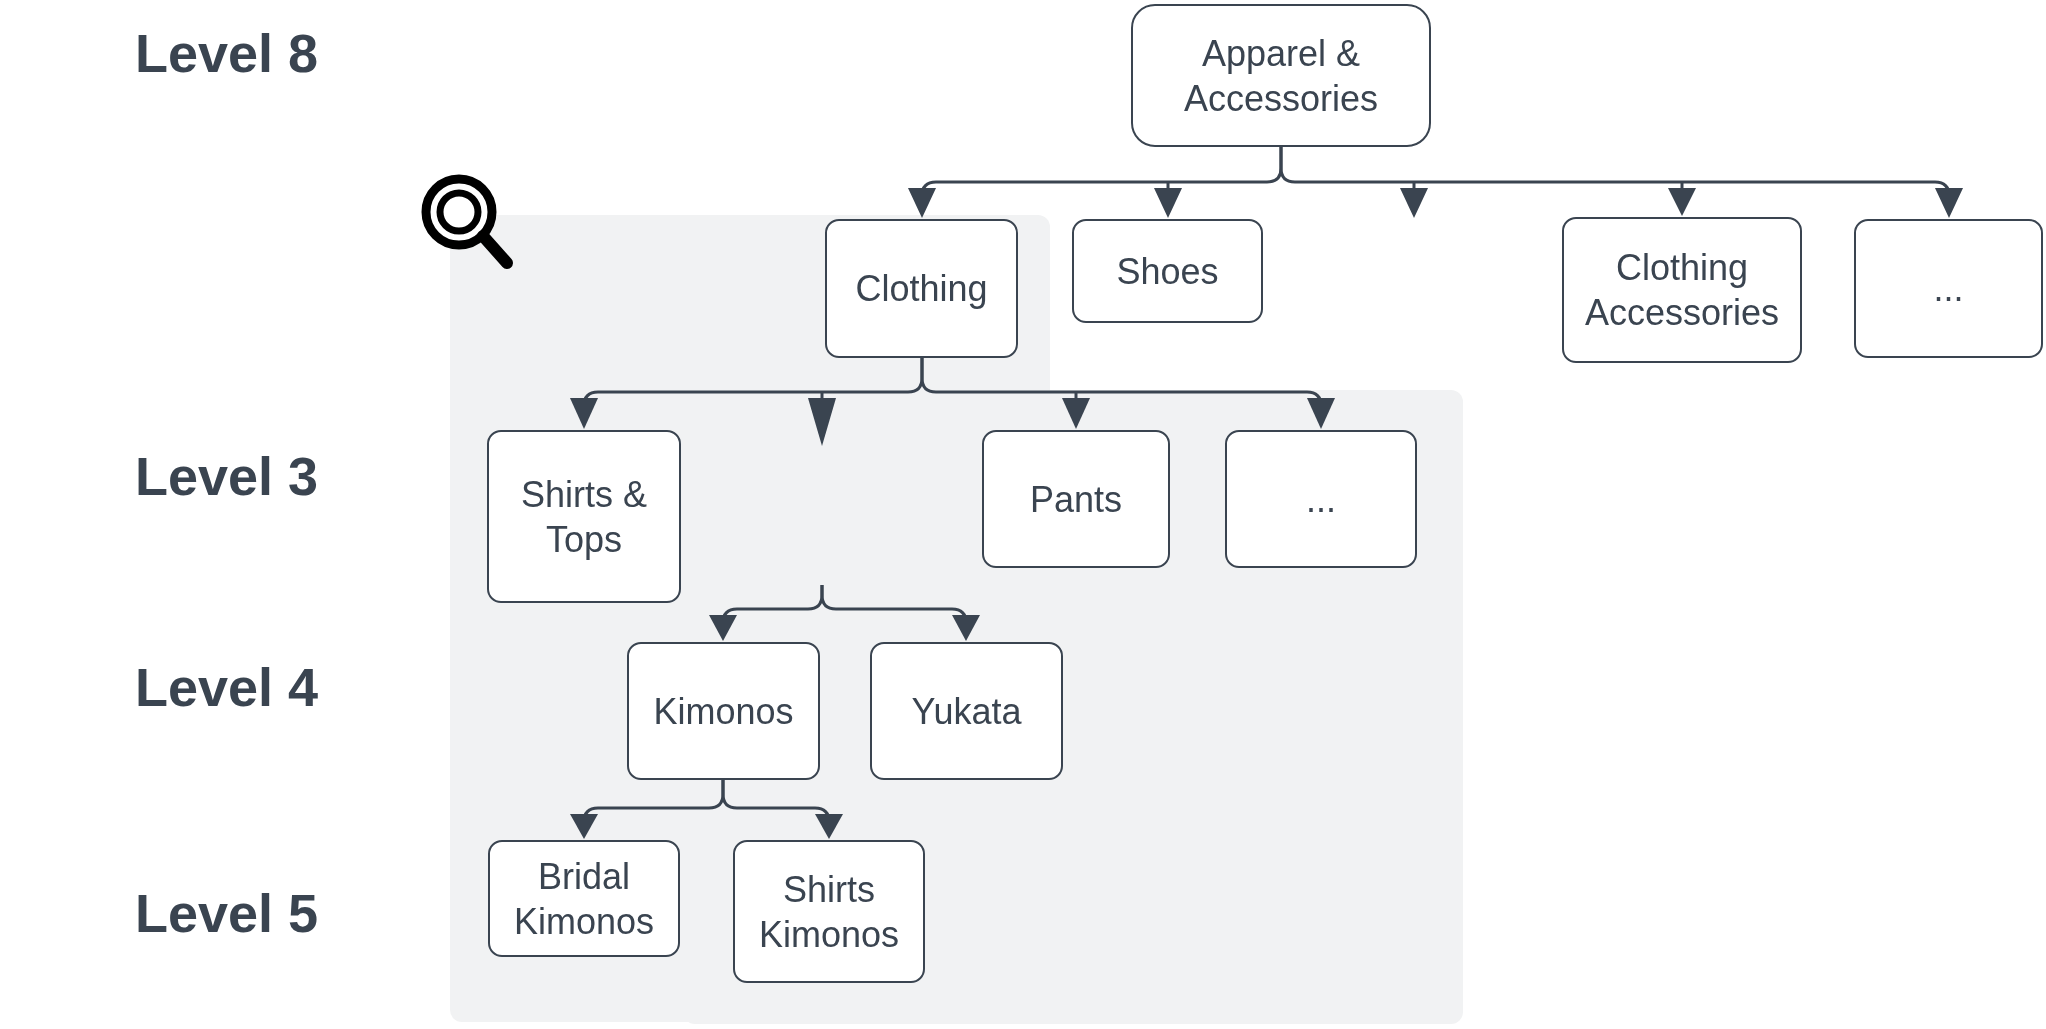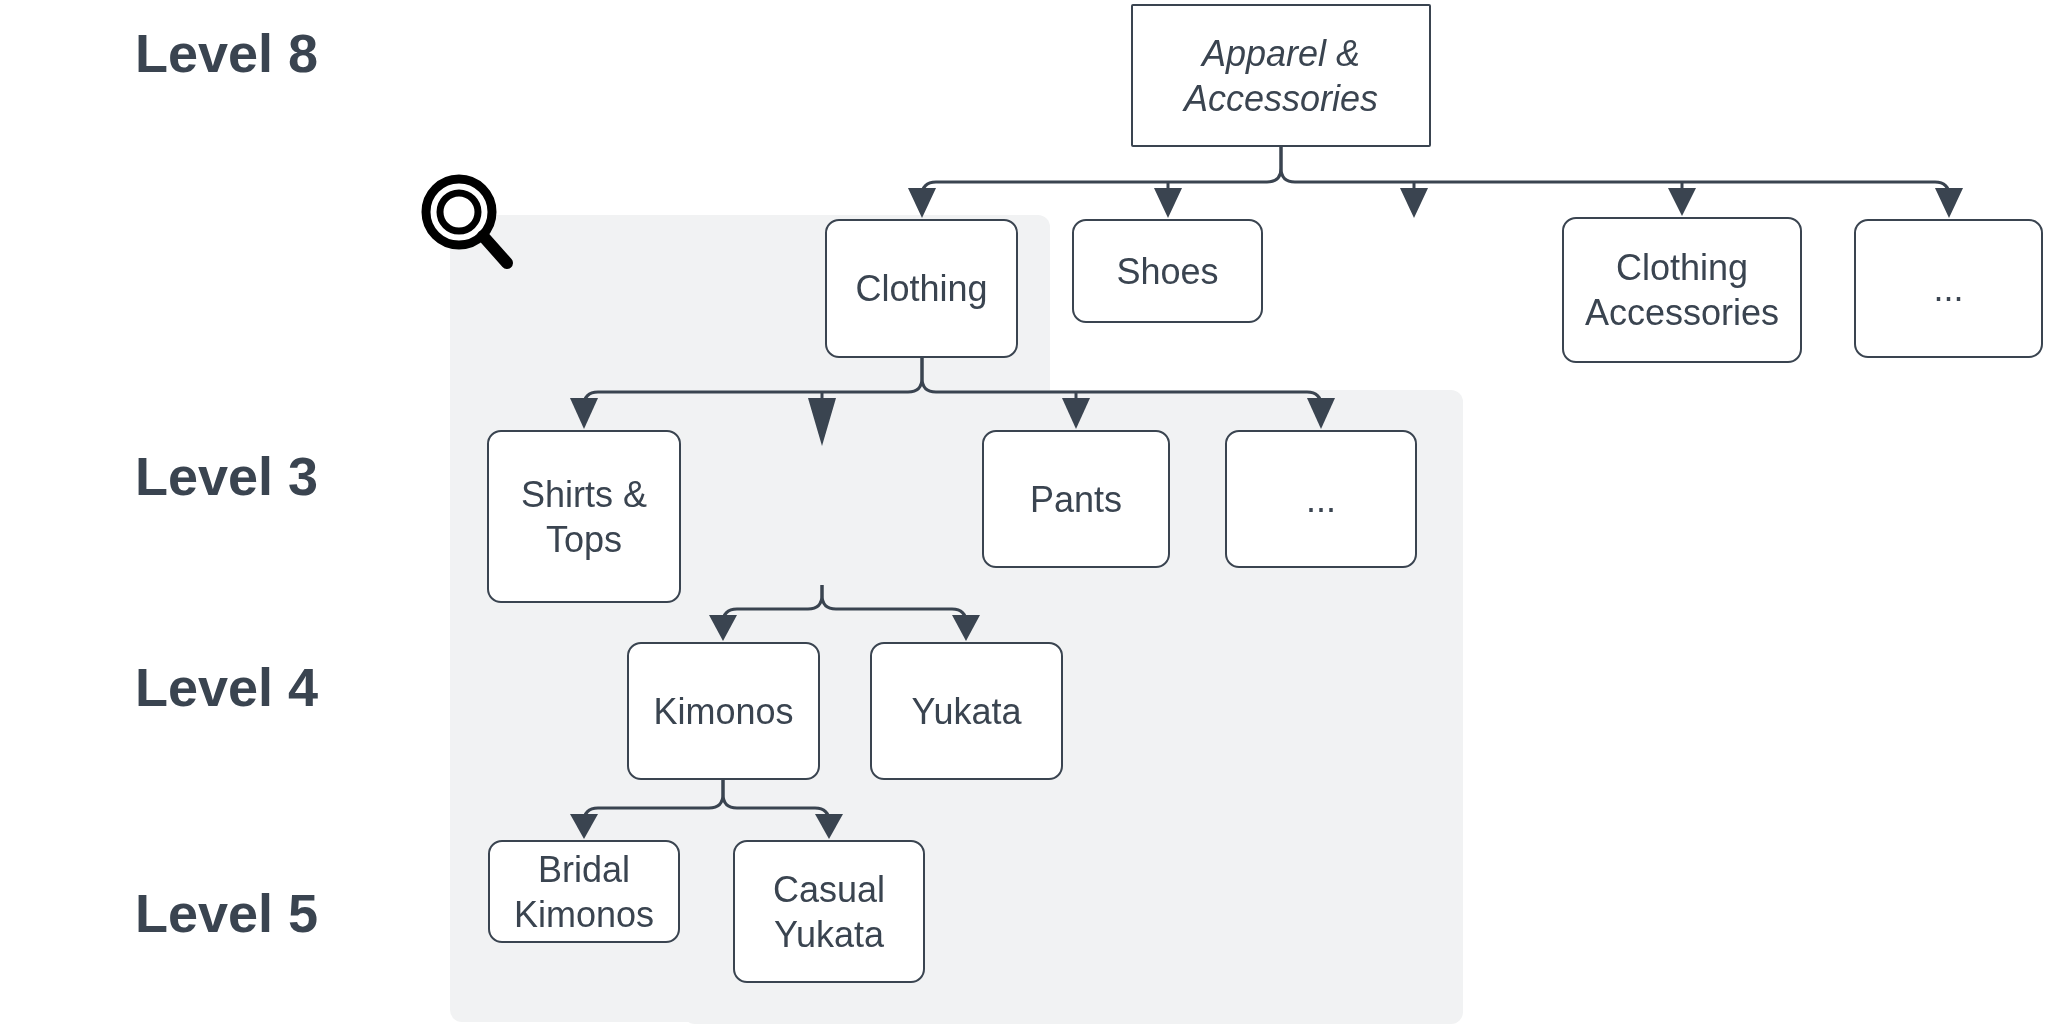--- a/index.html
+++ b/index.html
@@ -17,21 +17,21 @@
     white-space:nowrap;
   }
   .node{
     position:absolute;box-sizing:border-box;
     background:#ffffff;
     border:2.5px solid #3a4450;border-radius:14px;
     display:flex;align-items:center;justify-content:center;
     text-align:center;color:#3a4450;font-size:36px;line-height:1.25;
     padding:0 6px;
   }
-  .node.root{border-radius:2px;font-style:italic;}
+  .node.root{border-radius:24px;}
 </style>
 </head>
 <body>
 
 <div class="canvas">
 
   <svg class="layer" width="2046" height="1029" viewBox="0 0 2046 1029">
 
     <g>
       <rect x="450" y="215" width="600" height="807" rx="12" fill="#f1f2f3"></rect>
@@ -123,20 +123,20 @@
     <span>...</span>
   </div>
 
   <div class="node" style="left:627px;top:642px;width:193px;height:138px">
     <span>Kimonos</span>
   </div>
   <div class="node" style="left:870px;top:642px;width:193px;height:138px">
     <span>Yukata</span>
   </div>
 
-  <div class="node" style="left:488px;top:840px;width:192px;height:103px">
+  <div class="node" style="left:488px;top:840px;width:192px;height:117px">
     <span>Bridal Kimonos</span>
   </div>
   <div class="node" style="left:733px;top:840px;width:192px;height:143px">
-    <span>Casual Yukata</span>
+    <span>Shirts Kimonos</span>
   </div>
 
 </div>
 
 </body></html>

